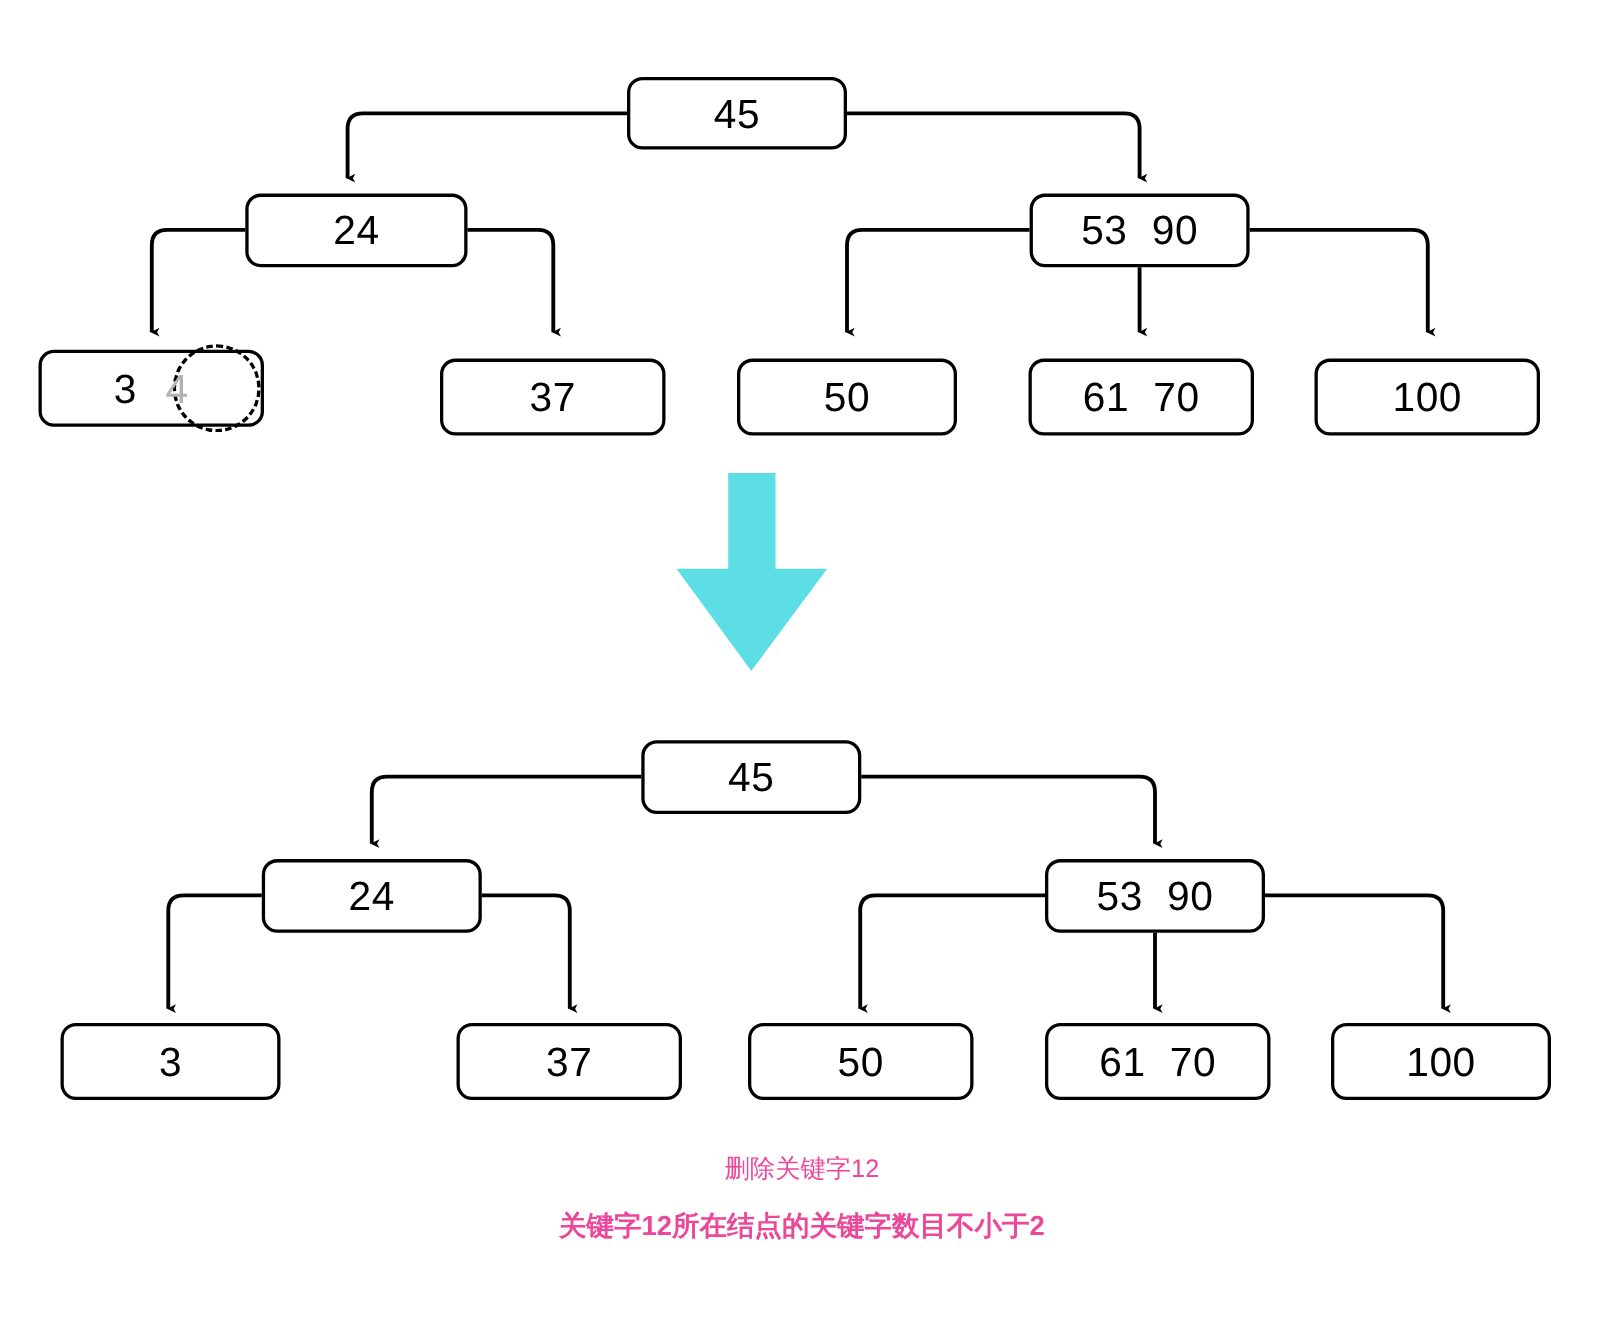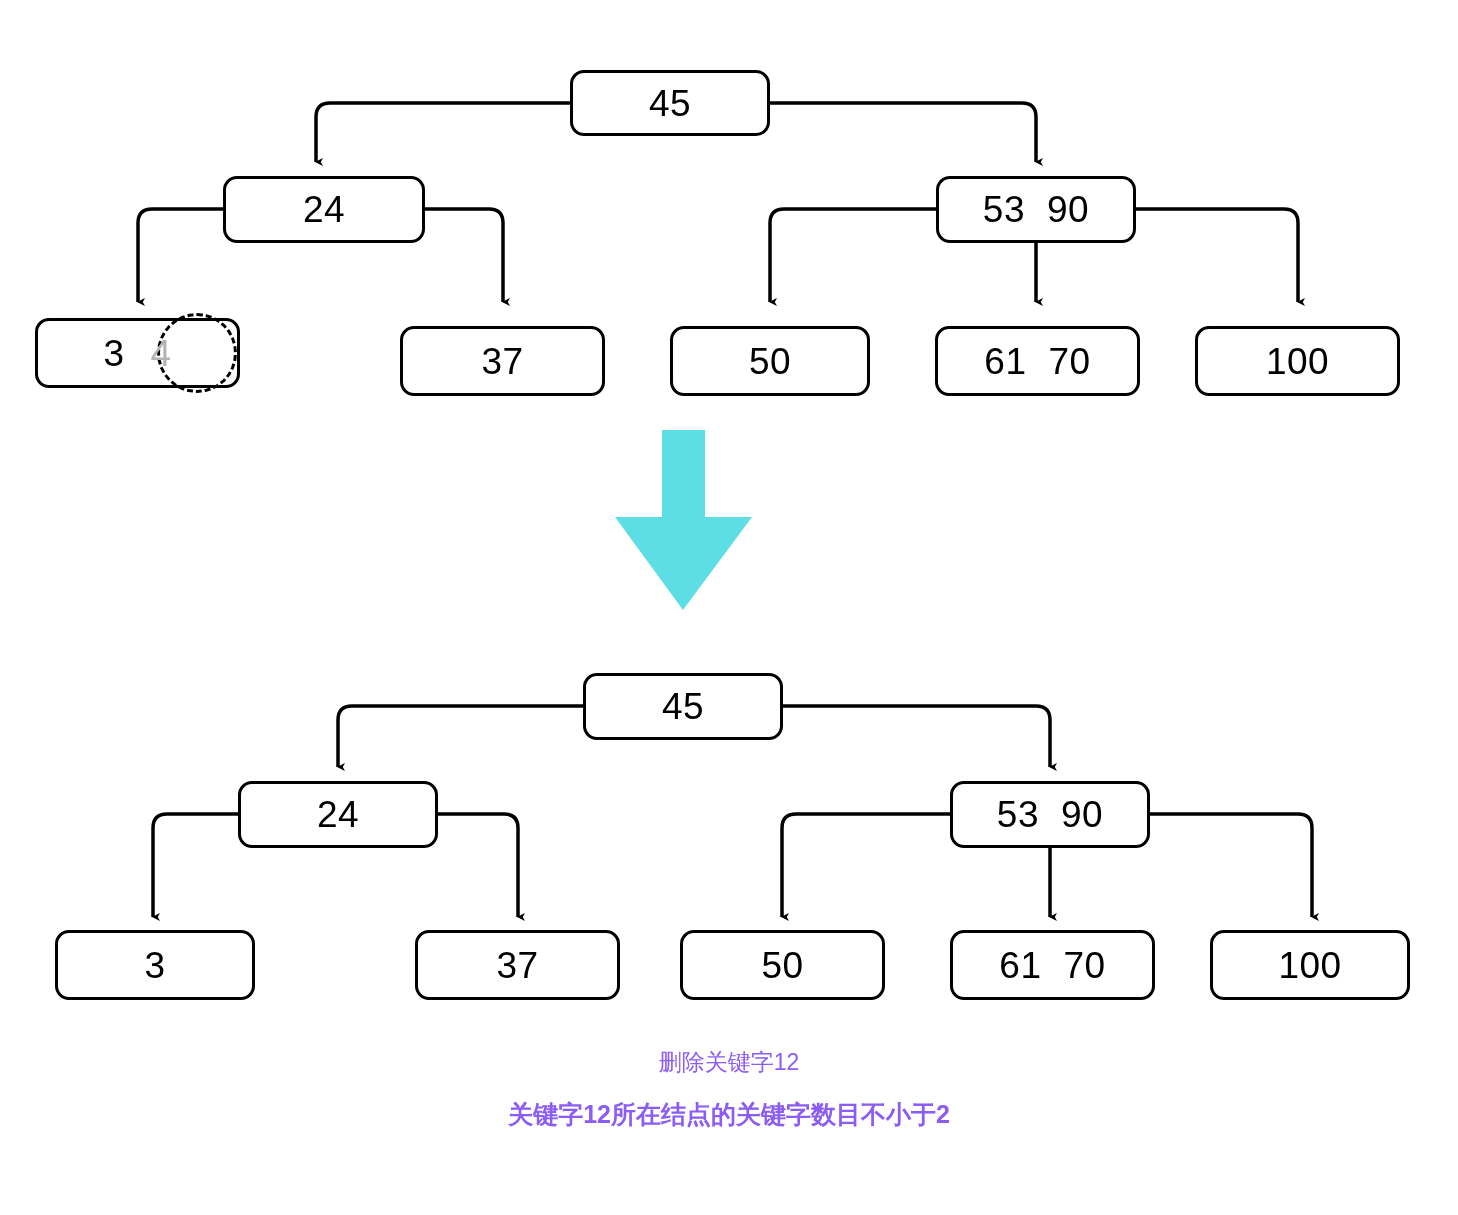--- a/index.html
+++ b/index.html
@@ -67,21 +67,21 @@
     border-radius: 50%;
     box-sizing: border-box;
     z-index: 1;
     pointer-events: none;
   }
   
   .caption {
     position: absolute;
     width: 100%;
     text-align: center;
-    color: #8b5cf6;
+    color: #ec4899;
     font-family: "Liberation Sans", "DejaVu Sans", sans-serif;
   }
   .caption-line-1 {
     top: 1047px;
     font-size: 23px;
   }
   .caption-line-2 {
     top: 1098px;
     font-size: 25px;
     font-weight: bold;

